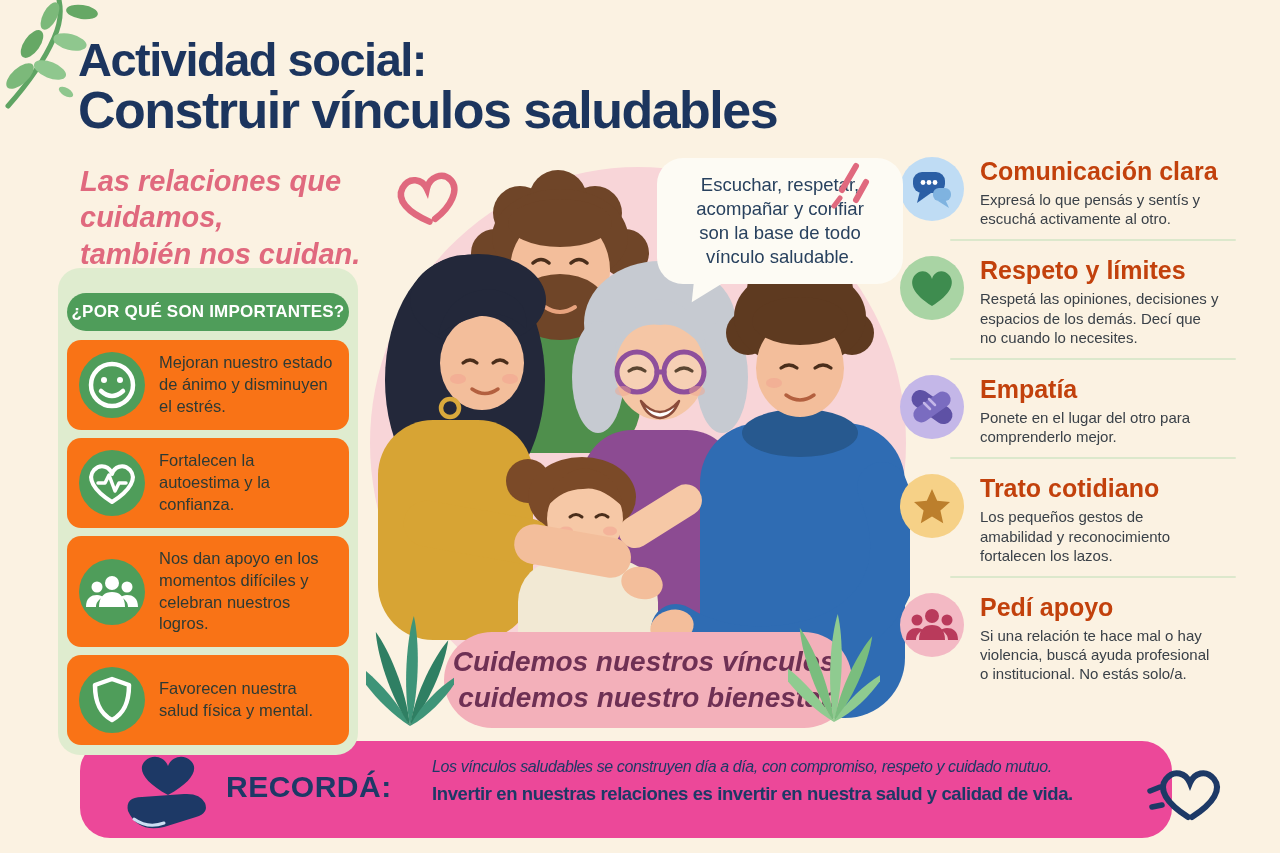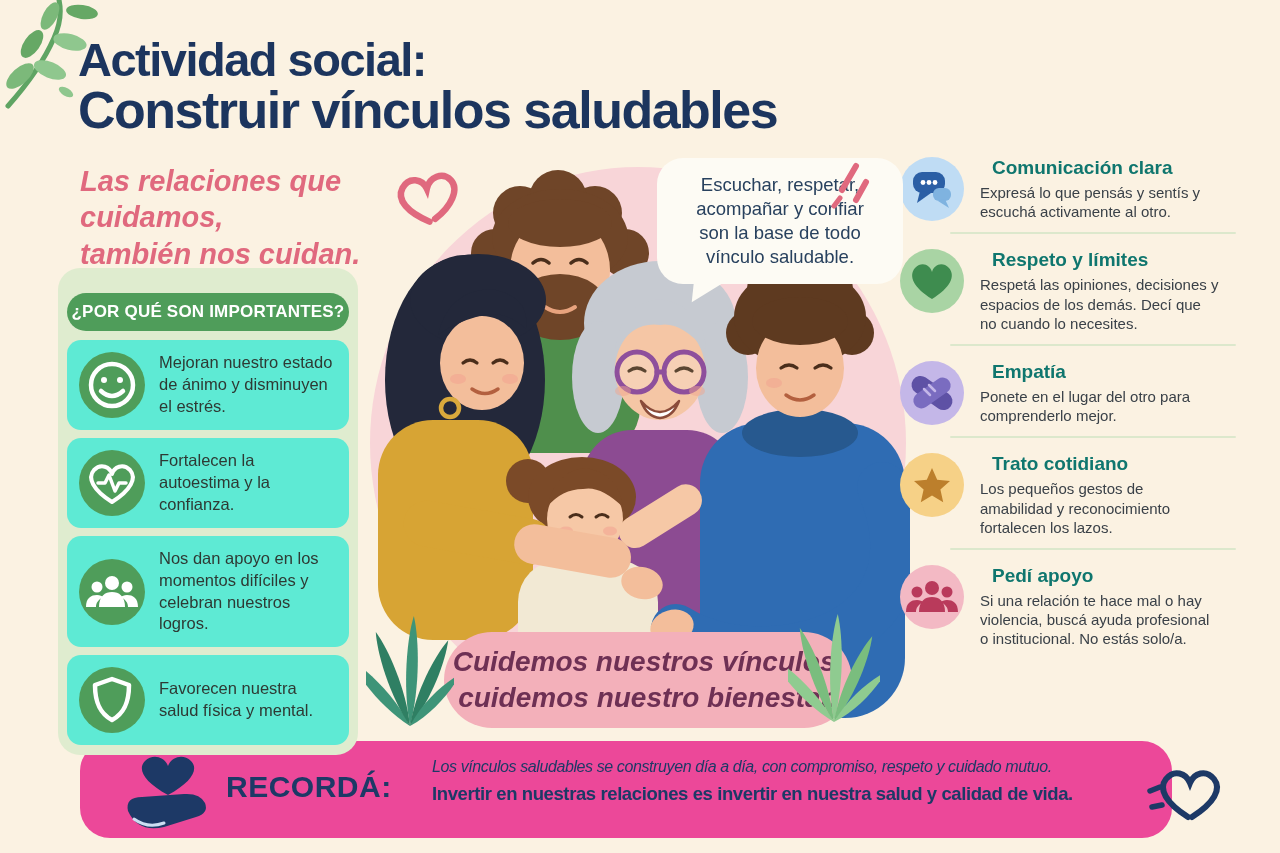--- a/index.html
+++ b/index.html
@@ -15,21 +15,21 @@
             color:#E0697E;font-weight:bold;font-style:italic;white-space:pre-line;z-index:3;}
   .subtitle-heart{position:absolute;left:388px;top:160px;z-index:3;}
   .corner-branch{position:absolute;left:-4px;top:-6px;z-index:2;}
 
   
   .why-panel{position:absolute;left:58px;top:268px;width:300px;background:#DFECCF;
              border-radius:22px;padding:9px 9px 10px;box-sizing:border-box;z-index:4;}
   .why-header{margin:16px auto 9px;background:#4F9D5A;border-radius:20px;color:#FFFFFF;
               font-weight:bold;font-size:17px;text-align:center;padding:9px 4px;letter-spacing:.2px;}
   .why-cards{display:flex;flex-direction:column;gap:8px;}
-  .why-card{background:#5eead4;border-radius:14px;display:flex;align-items:center;gap:14px;
+  .why-card{background:#f97316;border-radius:14px;display:flex;align-items:center;gap:14px;
             padding:12px 12px;}
   .why-icon{width:66px;height:66px;border-radius:50%;background:#4F9D5A;flex:0 0 66px;
             display:flex;align-items:center;justify-content:center;}
   .why-text{font-size:16.5px;color:#2E3A34;line-height:1.32;width:188px;}
 
   
   .scene{position:absolute;left:370px;top:165px;width:540px;height:560px;z-index:1;}
   .speech{position:absolute;left:657px;top:158px;width:246px;background:#FDFBF4;
           border-radius:26px;padding:15px 10px;z-index:5;box-sizing:border-box;}
   .speech::after{content:"";position:absolute;left:36px;bottom:-20px;width:0;height:0;
@@ -48,21 +48,21 @@
   .tips-panel{position:absolute;left:900px;top:142px;width:336px;z-index:4;}
   .tips-header{margin-left:14px;width:292px;background:#1E3A6E;color:#FFFFFF;border-radius:28px;
                text-align:center;font-weight:bold;font-size:17.5px;line-height:1.3;
                padding:10px 6px;white-space:pre-line;letter-spacing:.2px;box-sizing:border-box;}
   .tip{display:flex;gap:16px;align-items:flex-start;padding:13px 0 11px;}
   .tip-icon{width:64px;height:64px;border-radius:50%;flex:0 0 64px;display:flex;
             align-items:center;justify-content:center;margin-top:2px;}
   .ic-blue{background:#BFDCF4;} .ic-green{background:#A9D4A4;} .ic-purple{background:#C4B7E8;}
   .ic-yellow{background:#F6D187;} .ic-pink{background:#F3B9C4;}
   .tip-body{width:240px;}
-  .tip-title{font-size:19px;font-weight:bold;color:#0f766e;margin:2px 12px 4px;}
+  .tip-title{font-size:25px;font-weight:bold;color:#c2410c;margin:2px 0 4px;}
   .tip-text{font-size:15px;color:#3A4148;line-height:1.28;}
   .tip-divider{height:2px;background:#DCE8CC;margin-left:50px;border-radius:2px;}
 
   
   .footer{position:absolute;left:80px;top:741px;width:1092px;height:97px;background:#ec4899;
           border-radius:30px;z-index:2;}
   .footer-icon{position:absolute;left:40px;top:8px;}
   .footer-label{position:absolute;left:146px;top:29px;font-size:30px;font-weight:bold;
                 color:#1D3966;letter-spacing:.5px;}
   .footer-lines{position:absolute;left:352px;top:17px;}

